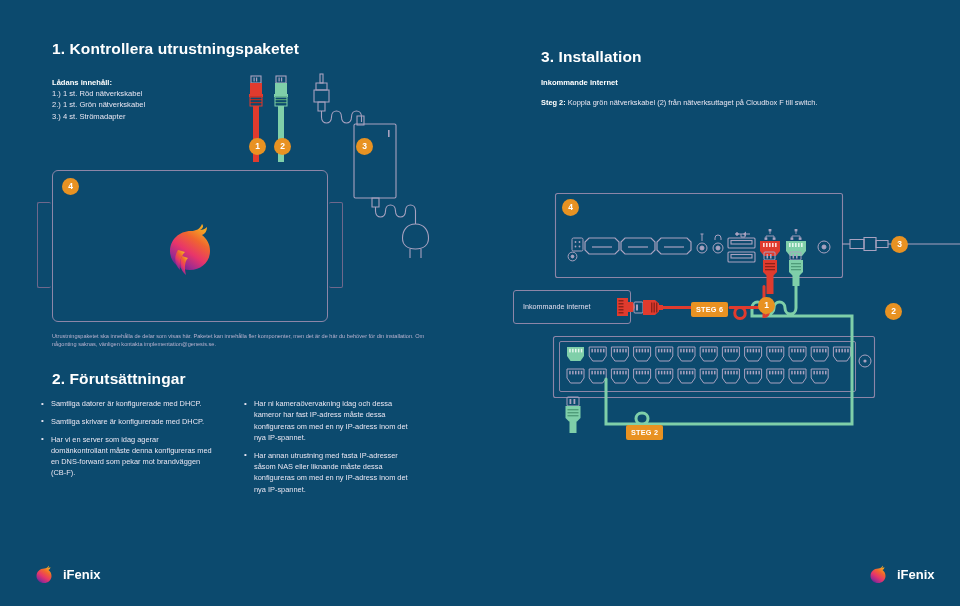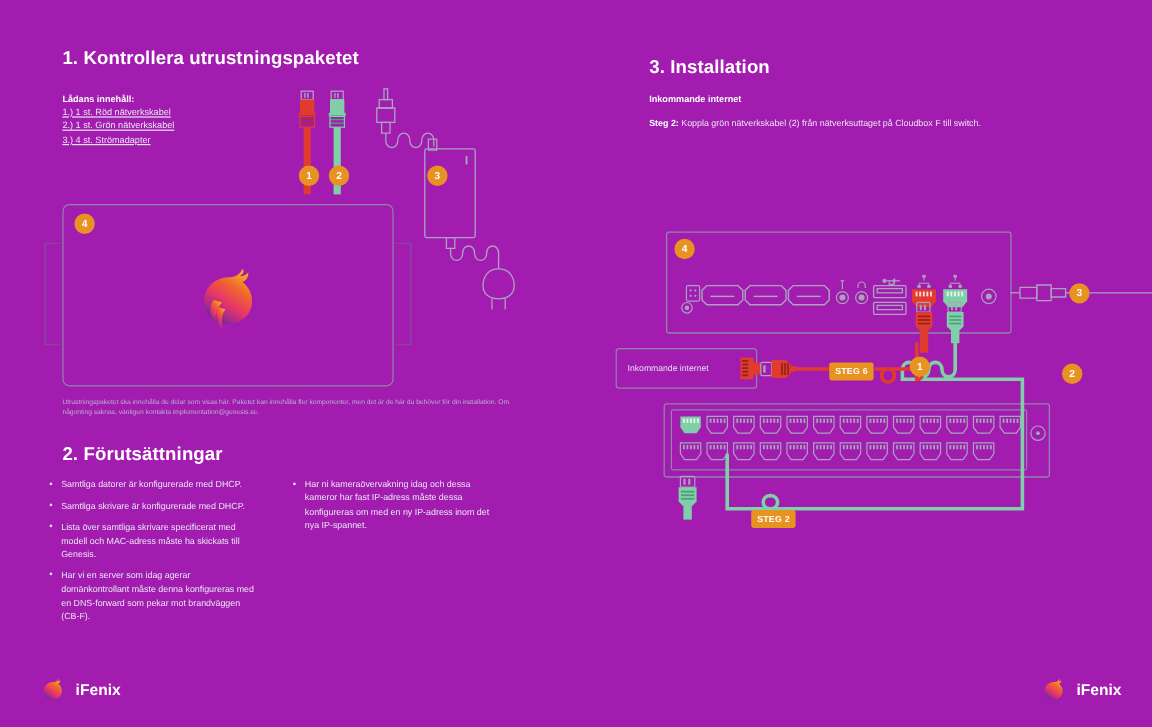--- a/index.html
+++ b/index.html
@@ -3,35 +3,35 @@
 <meta charset="utf-8">
 <style>
   * { box-sizing: border-box; margin: 0; padding: 0; }
   html, body {
     width: 960px; height: 606px;
     background: #241c3e;
     font-family: "Liberation Sans", sans-serif;
     color: #ffffff;
     overflow: hidden;
   }
-  .page { position: relative; width: 960px; height: 606px; background: #a21caf; }
+  .page { position: relative; width: 960px; height: 606px; background: #0c4a6e; }
 
   
   .h-section {
     font-size: 15.5px; font-weight: bold; letter-spacing: 0.1px; color: #ffffff;
   }
   .sub-bold { font-size: 7.6px; font-weight: bold; color: #ffffff; }
   .fine { font-size: 5.6px; line-height: 8px; color: #b9b2cf; }
 
   
   #title-1 { position: absolute; left: 52px; top: 40px; }
   #lada-block { position: absolute; left: 52px; top: 78px; width: 190px; }
   #lada-block .lbl { margin-bottom: 1px; }
   #lada-block ul { list-style: none; }
-  #lada-block li { font-size: 7.6px; line-height: 11.4px; color: #e9e6f2; text-decoration: underline; }
+  #lada-block li { font-size: 7.6px; line-height: 11.4px; color: #e9e6f2; }
 
   #fine-print { position: absolute; left: 52px; top: 332px; width: 375px; }
 
   #title-2 { position: absolute; left: 52px; top: 370px; }
 
   .bul-col { position: absolute; top: 398px; }
   #bul-left { left: 40px; width: 175px; }
   #bul-right { left: 243px; width: 178px; }
   .bul-col ul { list-style: none; }
   .bul-col li {
@@ -209,28 +209,28 @@
   <div class="badge" style="left:62px; top:178px;">4</div>
 
   <div class="fine" id="fine-print">Utrustningspaketet ska innehålla de delar som visas här. Paketet kan innehålla fler komponenter, men det är de här du behöver för din installation. Om någonting saknas, vänligen kontakta implementation@genesis.se.</div>
 
   <div class="h-section" id="title-2">2. Förutsättningar</div>
 
   <div class="bul-col" id="bul-left">
     <ul>
       <li>Samtliga datorer är konfigurerade med DHCP.</li>
       <li>Samtliga skrivare är konfigurerade med DHCP.</li>
-      <li>Lista över samtliga skrivare specificerat med modell och MAC-adress måste ha skickats till Genesis.</li>
       <li>Har vi en server som idag agerar domänkontrollant måste denna konfigureras med en DNS-forward som pekar mot brandväggen (CB-F).</li>
     </ul>
   </div>
 
   <div class="bul-col" id="bul-right">
     <ul>
       <li>Har ni kameraövervakning idag och dessa kameror har fast IP-adress måste dessa konfigureras om med en ny IP-adress inom det nya IP-spannet.</li>
+      <li>Har annan utrustning med fasta IP-adresser såsom NAS eller liknande måste dessa konfigureras om med en ny IP-adress inom det nya IP-spannet.</li>
     </ul>
   </div>
 
   <div class="h-section" id="title-3">3. Installation</div>
 
   <div id="steps">
     <div class="sub-bold">Inkommande internet</div>
     <div class="gap"></div>
     <p><b>Steg 2:</b><span> Koppla grön nätverkskabel (2) från nätverksuttaget på Cloudbox F till switch.</span></p>
   </div>

